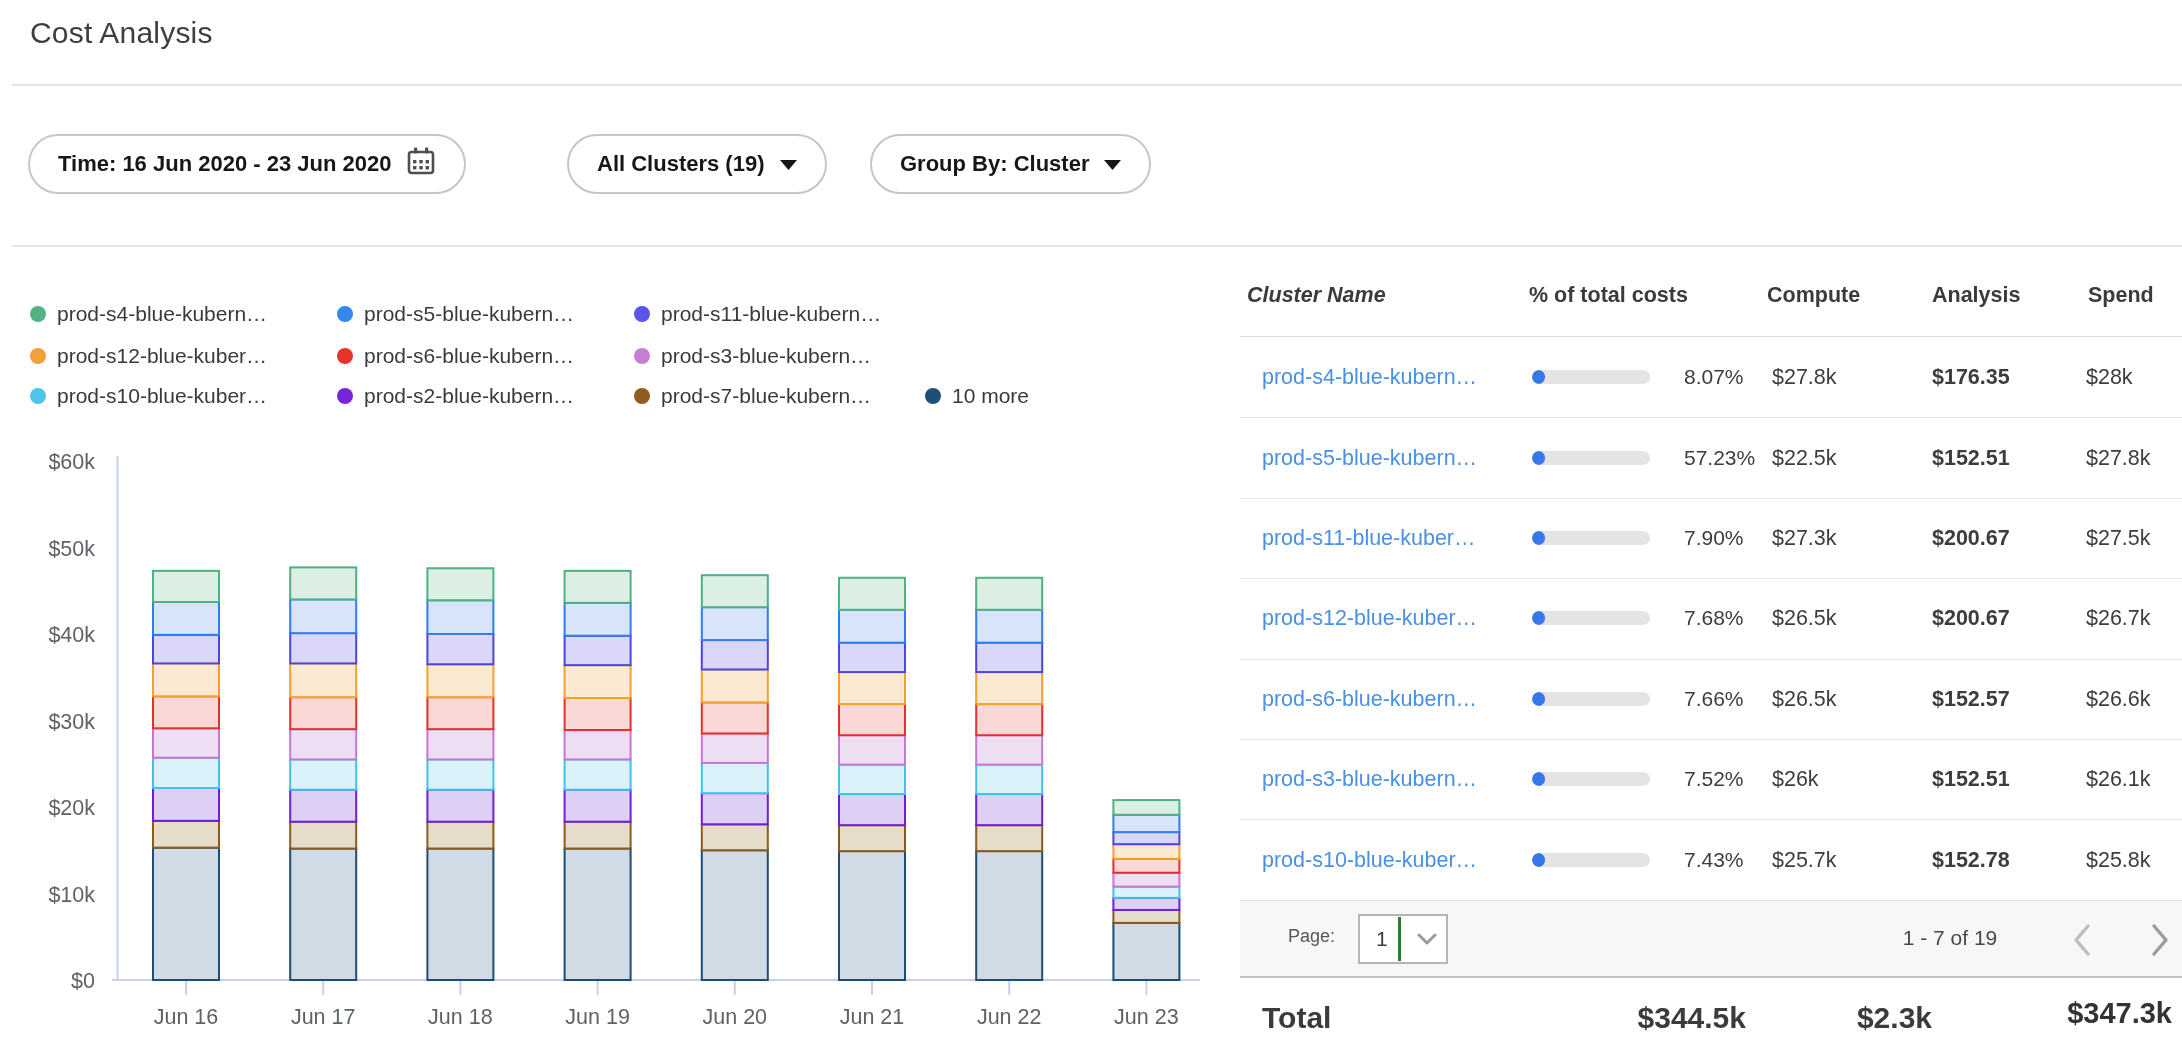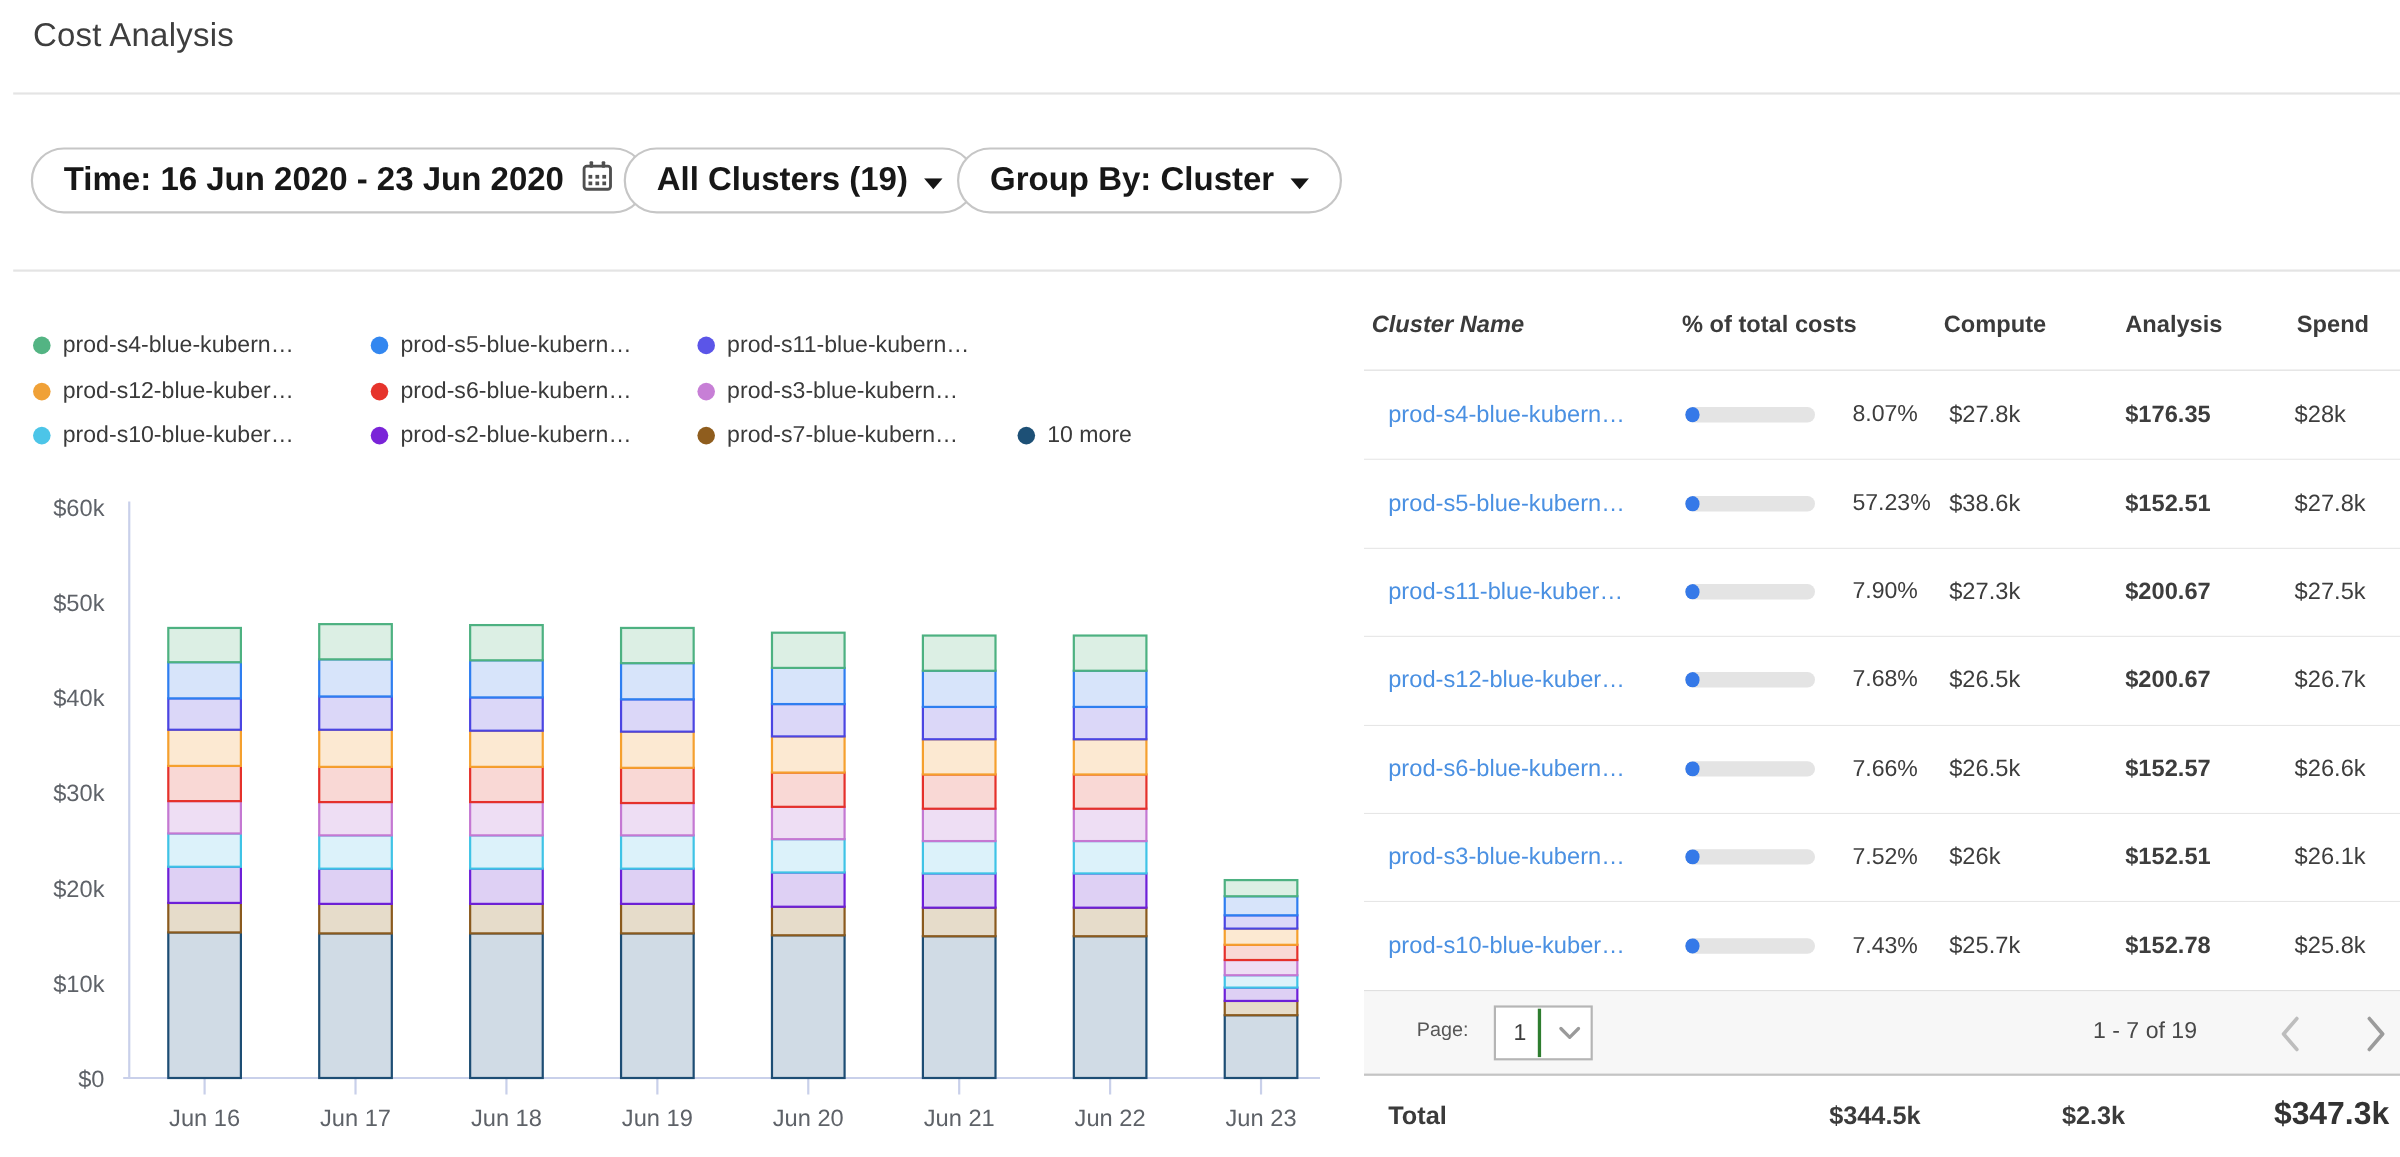--- a/index.html
+++ b/index.html
@@ -8,21 +8,21 @@
   .abs{position:absolute;}
 
   
   .page-title{left:30px;top:16px;font-size:30px;font-weight:500;color:#3e3e3e;letter-spacing:.2px;}
   .hr-top{left:12px;right:0;top:84px;height:2px;background:#e4e4e4;}
   .hr-mid{left:12px;right:0;top:245px;height:2px;background:#e4e4e4;}
 
   
   .pill{position:absolute;top:134px;height:60px;display:flex;align-items:center;gap:15px;
         padding:0 28px;border:2px solid #c6c6c6;border-radius:31px;background:#fff;
-        font-size:30px;font-weight:700;color:#171717;box-sizing:border-box;cursor:pointer;}
+        font-size:22px;font-weight:700;color:#171717;box-sizing:border-box;cursor:pointer;}
   .pill svg{flex:0 0 auto;}
 
   
   .legend-item{position:absolute;display:flex;align-items:center;gap:11px;height:28px;cursor:pointer;}
   .legend-dot{width:16px;height:16px;border-radius:50%;flex:0 0 auto;}
   .legend-label{font-size:21px;color:#3a3a3a;white-space:nowrap;}
 
   
   .ax{font-size:21.5px;fill:#5e6268;font-family:"Liberation Sans",sans-serif;}
   .axl{stroke:#c9d0ea;stroke-width:2;fill:none;}
@@ -46,21 +46,21 @@
   .pg-label{left:1288px;top:926px;font-size:18px;color:#565656;}
   .pg-select{left:1358px;top:914px;width:90px;height:50px;background:#fff;border:2px solid #b5b5b5;
              box-sizing:border-box;cursor:pointer;}
   .pg-select .val{position:absolute;left:16px;top:50%;transform:translateY(-50%);font-size:21px;color:#3d3d3d;}
   .pg-select .caret-line{position:absolute;left:38px;top:1px;bottom:1px;width:3px;background:#2e7d2f;}
   .pg-select svg{position:absolute;right:9px;top:50%;transform:translateY(-50%);}
   .pg-range{left:1870px;top:926px;width:160px;text-align:center;font-size:21px;color:#484848;}
   .pg-btn{top:921px;width:28px;height:38px;cursor:pointer;display:flex;align-items:center;justify-content:center;}
 
   
-  .tot{top:1001px;font-size:23px;font-weight:700;color:#3b3b3b;white-space:nowrap;}
+  .tot{top:1001px;font-size:30px;font-weight:700;color:#3b3b3b;white-space:nowrap;}
   .tot-label{left:1262px;}
   .tot-compute{left:1580px;width:166px;text-align:right;}
   .tot-storage{left:1810px;width:122px;text-align:right;}
   .tot-spend{left:1978px;width:194px;text-align:right;font-size:29px;top:997px;color:#333;}
 </style>
 </head>
 <body>
 
 <div id="app">
 
@@ -268,21 +268,21 @@
         <span class="rc cv c-compute">$27.8k</span>
         <span class="rc cv c-storage">$176.35</span>
         <span class="rc cv c-spend">$28k</span>
       </div>
       <div class="trow sep" style="top: 417.4px; height: 80.4px;">
         <span class="rc tlink">prod-s5-blue-kubern…</span>
         <span class="rc pbar">
           <span class="pfill" style="display: block; width: 13px;"></span>
         </span>
         <span class="rc pct">57.23%</span>
-        <span class="rc cv c-compute">$38.6k</span>
+        <span class="rc cv c-compute">$22.5k</span>
         <span class="rc cv c-storage">$152.51</span>
         <span class="rc cv c-spend">$27.8k</span>
       </div>
       <div class="trow sep" style="top: 497.8px; height: 80.4px;">
         <span class="rc tlink">prod-s11-blue-kuber…</span>
         <span class="rc pbar">
           <span class="pfill" style="display: block; width: 13px;"></span>
         </span>
         <span class="rc pct">7.90%</span>
         <span class="rc cv c-compute">$27.3k</span>

